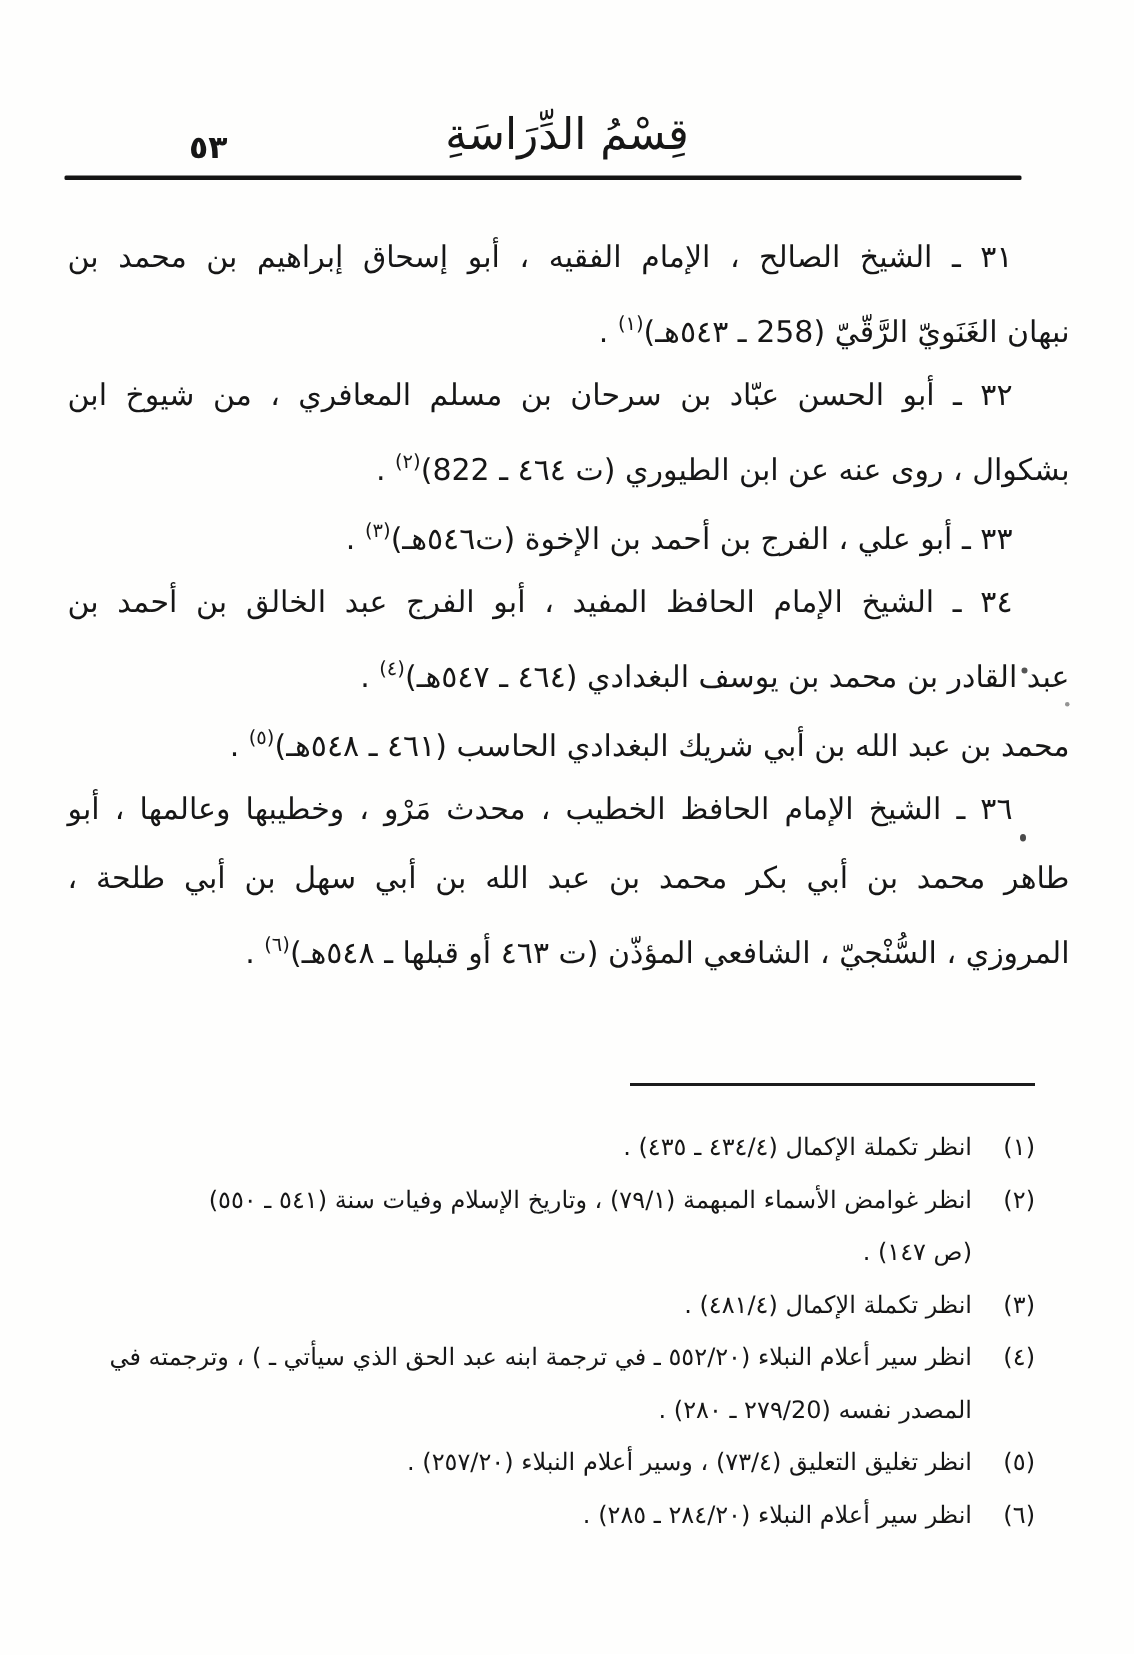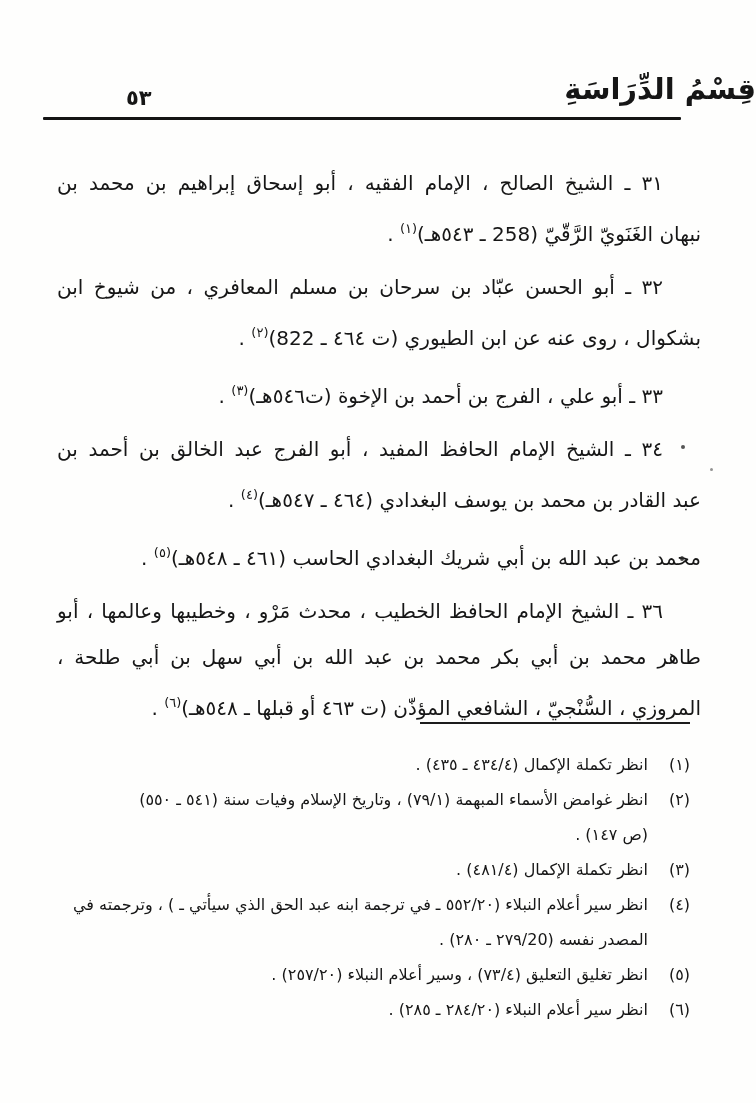--- a/index.html
+++ b/index.html
@@ -17,23 +17,23 @@
     color: #161616;
     overflow: hidden;
   }
 
   
   .header-title {
     position: absolute;
     top: 62px;
     left: 0;
     right: 0;
-    text-align: right;
+    text-align: center;
     font-size: 29px;
-    font-weight: bold;
+    font-weight: normal;
     line-height: 54px;
     letter-spacing: -1px;
   }
   .page-number {
     position: absolute;
     top: 86px;
     left: 82px;
     font-size: 21px;
     font-weight: bold;
     direction: ltr;
@@ -50,21 +50,21 @@
   }
 
   
   .body-text {
     position: absolute;
     top: 148px;
     right: 43px;
     left: 45px;
     font-size: 20px;
   }
-  .entry { margin: 12px; }
+  .entry { margin: 0; }
   .entry-line {
     line-height: 46px;
     height: 46px;
     text-align: right;
   }
   .entry-line.indent { padding-right: 38px; }
   .entry-line.justify {
     text-align: justify;
     text-align-last: justify;
   }

